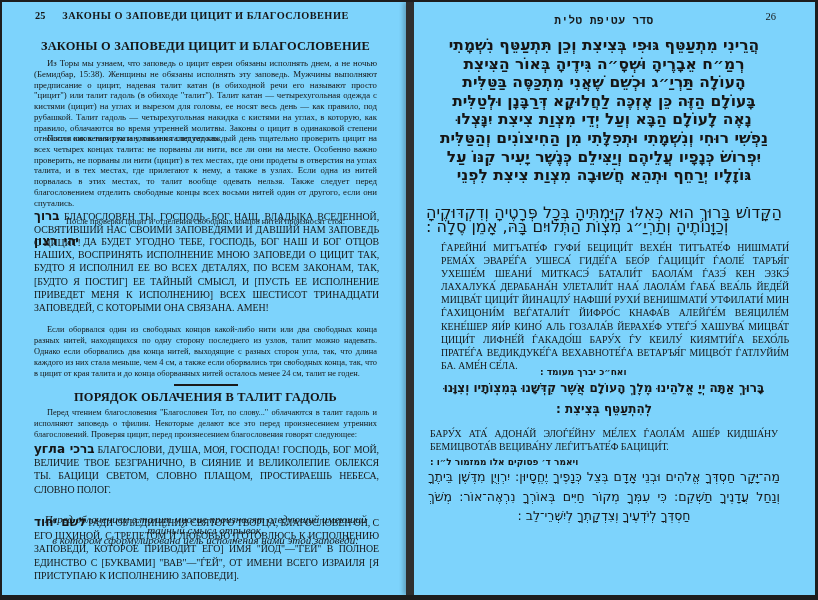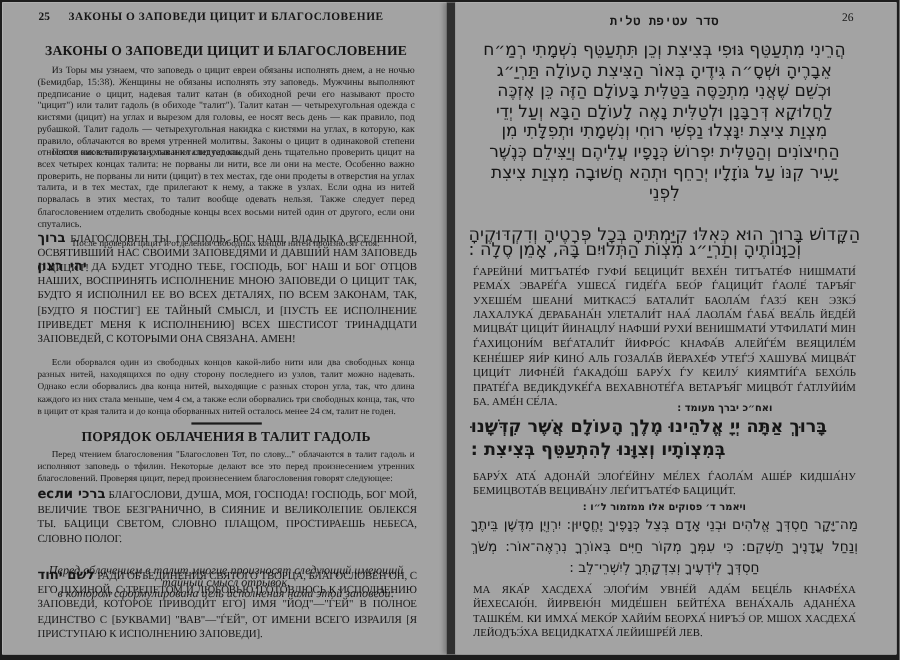--- a/index.html
+++ b/index.html
@@ -3,21 +3,21 @@
 <meta charset="utf-8">
 <style>
   * { margin:0; padding:0; box-sizing:border-box; }
   html,body { width:818px; height:600px; background:#efefef; }
   .spread {
     position:relative; width:818px; height:600px; background:#fcfcfc;
     border-top:2px solid #1d1d1d; border-left:2px solid #1d1d1d;
     border-right:3px solid #1d1d1d; border-bottom:5px solid #1d1d1d;
     overflow:hidden; color:#161616;
   }
-  .page { position:absolute; top:0; bottom:0; background:#a3a3a3; }
+  .page { position:absolute; top:0; bottom:0; background:#7dd3fc; }
   .page.left  { left:0; width:404px; }
   .page.right { left:412px; right:0; }
   .gutter {
     position:absolute; top:0; bottom:0; left:404px; width:8px; background:#2f2f2f;
     box-shadow:-3px 0 4px rgba(0,0,0,.22), 3px 0 4px rgba(0,0,0,.22);
   }
   .blk { position:absolute; }
   .heb   { font-family:"DejaVu Sans",sans-serif; direction:rtl; unicode-bidi:isolate; }
 
   .runhead { top:8px; left:32px; width:343px; height:14px;
@@ -51,30 +51,30 @@
   .divider { top:382px; left:172px; width:64px; height:2px; background:#1a1a1a; }
   .l-sec-title { top:388px; left:32px; width:343px; text-align:center;
     font-family:"Liberation Serif",serif; font-weight:bold; font-size:12.4px; letter-spacing:.2px; }
   .l-para3 { top:406px; font-size:8.4px; line-height:10.9px; }
   .l-bless3 { top:441px; }
   .l-rubric2 { top:492px; line-height:10.5px; white-space:pre-line; font-size:11px;font-style:italic; }
   .l-bless4 { top:514px; }
 
   
   .r-heb-main { top:34px; left:24px; width:332px; font-size:15.5px; line-height:18.6px;
-    text-align:center; font-weight:400; }
+    text-align:center; font-weight:700; }
   .r-heb-end { top:204px; left:12px; width:356px; font-size:16px; line-height:13.8px;
     text-align:justify; text-align-last:left; }
   .translit { left:16px; width:348px; font-family:"Liberation Serif",serif;
     font-size:9.8px; line-height:13.1px; text-align:justify; letter-spacing:-.05px; }
-  .r-translit1 { top:239px; }
-  .rubric-heb { left:16px; width:348px; font-size:9px; font-weight:bold; text-align:center; }
+  .r-translit1 { top:239px;margin-left:11px; }
+  .rubric-heb { left:16px; width:348px; font-size:9px; font-weight:bold; text-align:left; }
   .r-rubric1 { top:365px; padding-left:110px; }
-  .r-heb-blessing { top:376px; left:14px; width:352px; font-size:16px; font-weight:bold;
-    line-height:20.5px; text-align:left; }
+  .r-heb-blessing { top:376px; left:14px; width:352px; font-size:12px; font-weight:bold;
+    line-height:20.5px; text-align:center; }
   .r-translit2 { top:425px; }
   .r-rubric2 { top:455px; }
   .r-heb-psalm { top:465px; left:14px; width:352px; font-size:12.5px; line-height:19.5px;
     text-align:justify; text-align-last:center; }
   .r-translit3 { top:528px; }
 </style>
 </head>
 <body>
 
 <div class="spread">
@@ -106,21 +106,21 @@
 
     <div class="blk small-par l-note1">Если оборвался один из свободных концов какой-либо нити или два свободных конца разных нитей, находящихся по одну сторону последнего из узлов, талит можно надевать. Однако если оборвались два конца нитей, выходящие с разных сторон угла, так, что длина каждого из них стала меньше, чем 4 см, а также если оборвались три свободных конца, так, что в цицит от края талита и до конца оборванных нитей осталось менее 24 см, талит не годен.</div>
 
     <div class="blk divider"></div>
 
     <div class="blk l-sec-title">ПОРЯДОК ОБЛАЧЕНИЯ В ТАЛИТ ГАДОЛЬ</div>
 
     <div class="blk small-par l-para3">Перед чтением благословения "Благословен Тот, по слову..." облачаются в талит гадоль и исполняют заповедь о тфилин. Некоторые делают все это перед произнесением утренних благословений. Проверяя цицит, перед произнесением благословения говорят следующее:</div>
 
     <div class="blk caps-par l-bless3">
-      <span class="heb-lead">ברכי если</span>
+      <span class="heb-lead">ברכי угла</span>
       <span>БЛАГОСЛОВИ, ДУША, МОЯ, ГОСПОДА! ГОСПОДЬ, БОГ МОЙ, ВЕЛИЧИЕ ТВОЕ БЕЗГРАНИЧНО, В СИЯНИЕ И ВЕЛИКОЛЕПИЕ ОБЛЕКСЯ ТЫ. БАЦИЦИ СВЕТОМ, СЛОВНО ПЛАЩОМ, ПРОСТИРАЕШЬ НЕБЕСА, СЛОВНО ПОЛОГ.</span>
     </div>
 
     <div class="blk rubric-ru l-rubric2">Перед облачением в талит многие произносят следующий имеющий тайный смысл отрывок,
 в котором сформулирована цель исполнения нами этой заповеди:</div>
 
     <div class="blk caps-par l-bless4">
       <span class="heb-lead">לשם יחוד</span>
       <span>РАДИ ОБЪЕДИНЕНИЯ СВЯТОГО ТВОРЦА, БЛАГОСЛОВЕН ОН, С ЕГО ШХИНОЙ, С ТРЕПЕТОМ И ЛЮБОВЬЮ [ГОТОВЛЮСЬ К ИСПОЛНЕНИЮ ЗАПОВЕДИ, КОТОРОЕ ПРИВОДИТ ЕГО] ИМЯ "ЙОД"—"ЃЕЙ" В ПОЛНОЕ ЕДИНСТВО С [БУКВАМИ] "ВАВ"—"ЃЕЙ", ОТ ИМЕНИ ВСЕГО ИЗРАИЛЯ [Я ПРИСТУПАЮ К ИСПОЛНЕНИЮ ЗАПОВЕДИ].</span>
     </div>
@@ -145,17 +145,16 @@
     <div class="blk heb rubric-heb r-rubric1">ואח״כ יברך מעומד :</div>
 
     <div class="blk heb r-heb-blessing">בָּרוּךְ אַתָּה יְיָ אֱלֹהֵינוּ מֶלֶךְ הָעוֹלָם אֲשֶׁר קִדְּשָׁנוּ בְּמִצְוֹתָיו וְצִוָּנוּ לְהִתְעַטֵּף בְּצִיצִת :</div>
 
     <div class="blk translit r-translit2">БАРУ́Х АТА́ АДОНА́Й ЭЛОЃЕ́ЙНУ МЕ́ЛЕХ ЃАОЛА́М АШЕ́Р КИДША́НУ БЕМИЦВОТА́В ВЕЦИВА́НУ ЛЕЃИТЪАТЕ́Ф БАЦИЦИ́Т.</div>
 
     <div class="blk heb rubric-heb r-rubric2">ויאמר ד׳ פסוקים אלו ממזמור ל״ו :</div>
 
     <div class="blk heb r-heb-psalm">מַה־יָּקָר חַסְדְּךָ אֱלֹהִים וּבְנֵי אָדָם בְּצֵל כְּנָפֶיךָ יֶחֱסָיוּן: יִרְוְיֻן מִדֶּשֶׁן בֵּיתֶךָ וְנַחַל עֲדָנֶיךָ תַשְׁקֵם: כִּי עִמְּךָ מְקוֹר חַיִּים בְּאוֹרְךָ נִרְאֶה־אוֹר: מְשֹׁךְ חַסְדְּךָ לְיֹדְעֶיךָ וְצִדְקָתְךָ לְיִשְׁרֵי־לֵב :</div>
 
-    <div class="blk translit r-translit3">МА ЯКА́Р ХАСДЕХА́ ЭЛОЃИ́М УВНЕ́Й АДА́М БЕЦЕ́ЛЬ КНАФЕ́ХА ЙЕХЕСАЮ́Н. ЙИРВЕЮ́Н МИДЕ́ШЕН БЕЙТЕ́ХА ВЕНА́ХАЛЬ АДАНЕ́ХА ТАШКЕ́М. КИ ИМХА́ МЕКО́Р ХАЙИ́М БЕОРХА́ НИРЪЭ́ ОР. МШОХ ХАСДЕХА́ ЛЕЙОДЪЭ́ХА ВЕЦИДКАТХА́ ЛЕЙИШРЕ́Й ЛЕВ.</div>
 
   </div>
 
 </div>
 
 </body></html>

